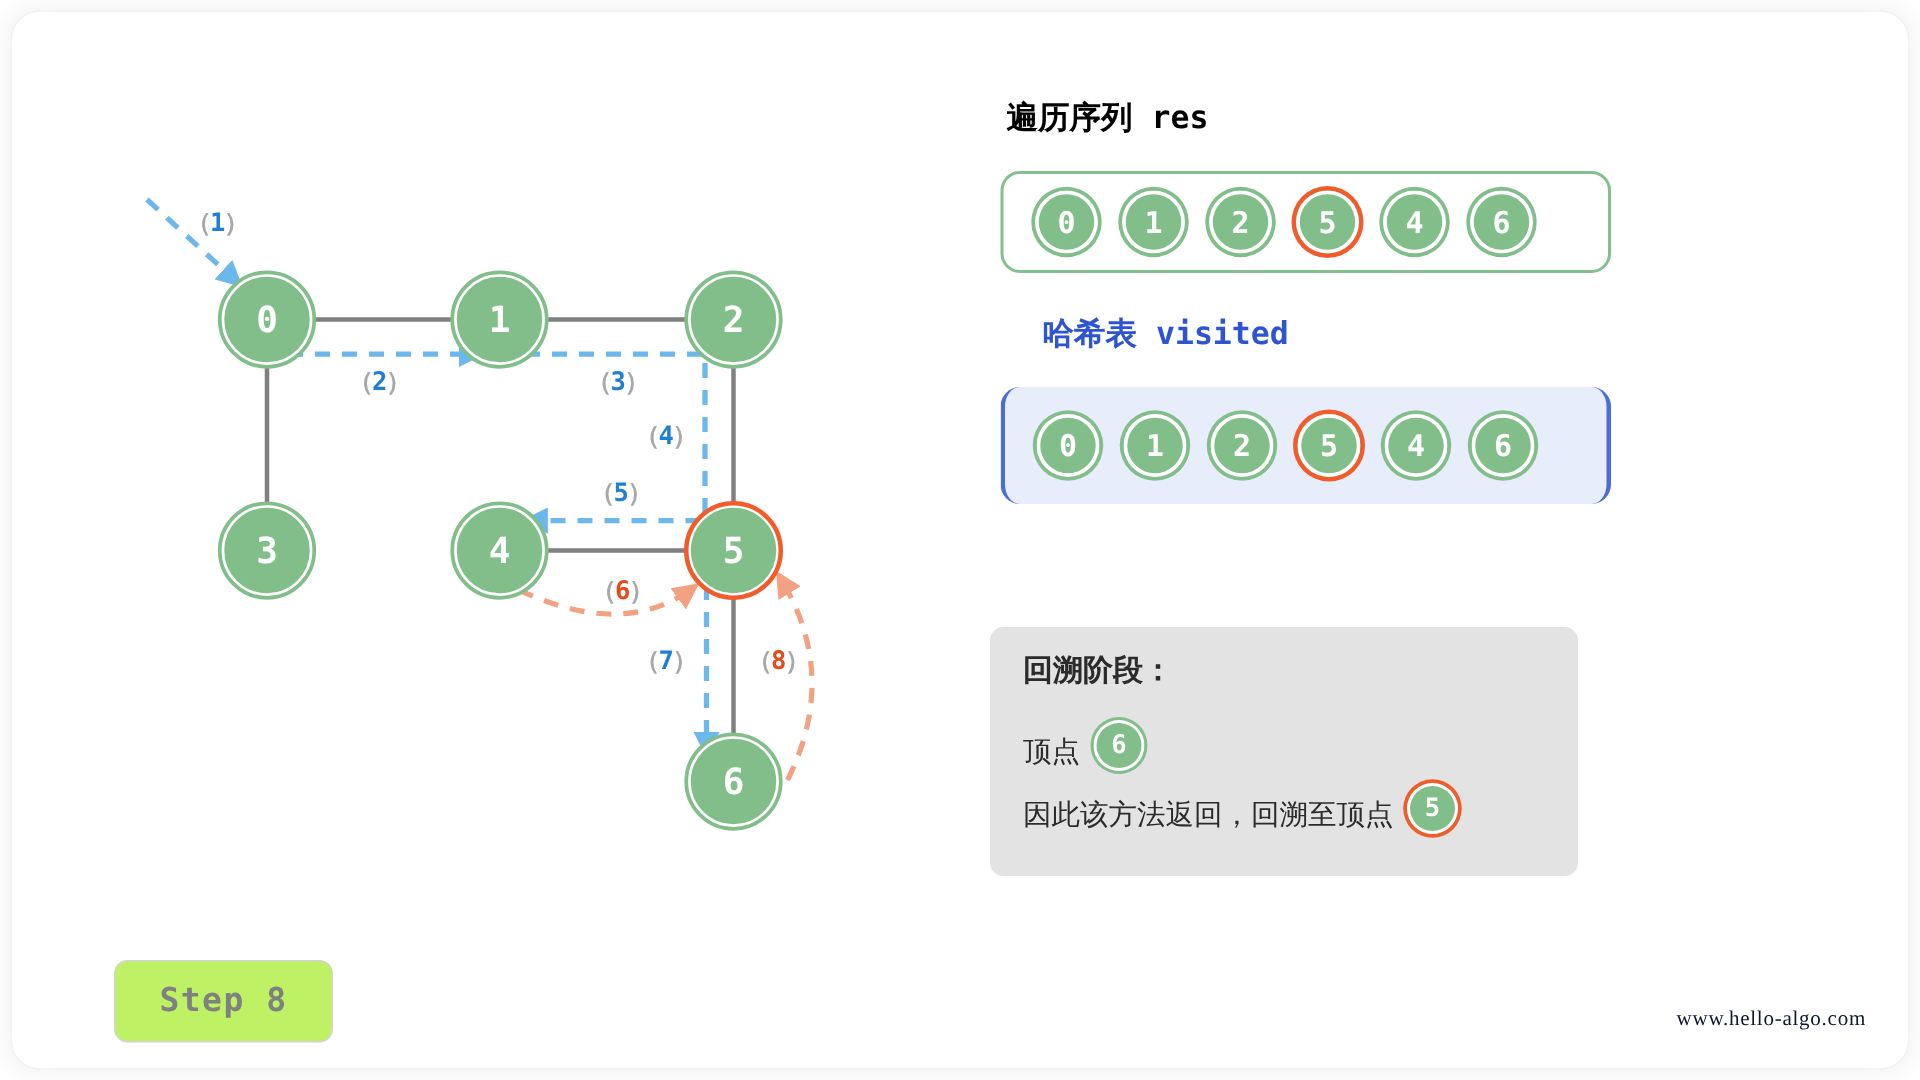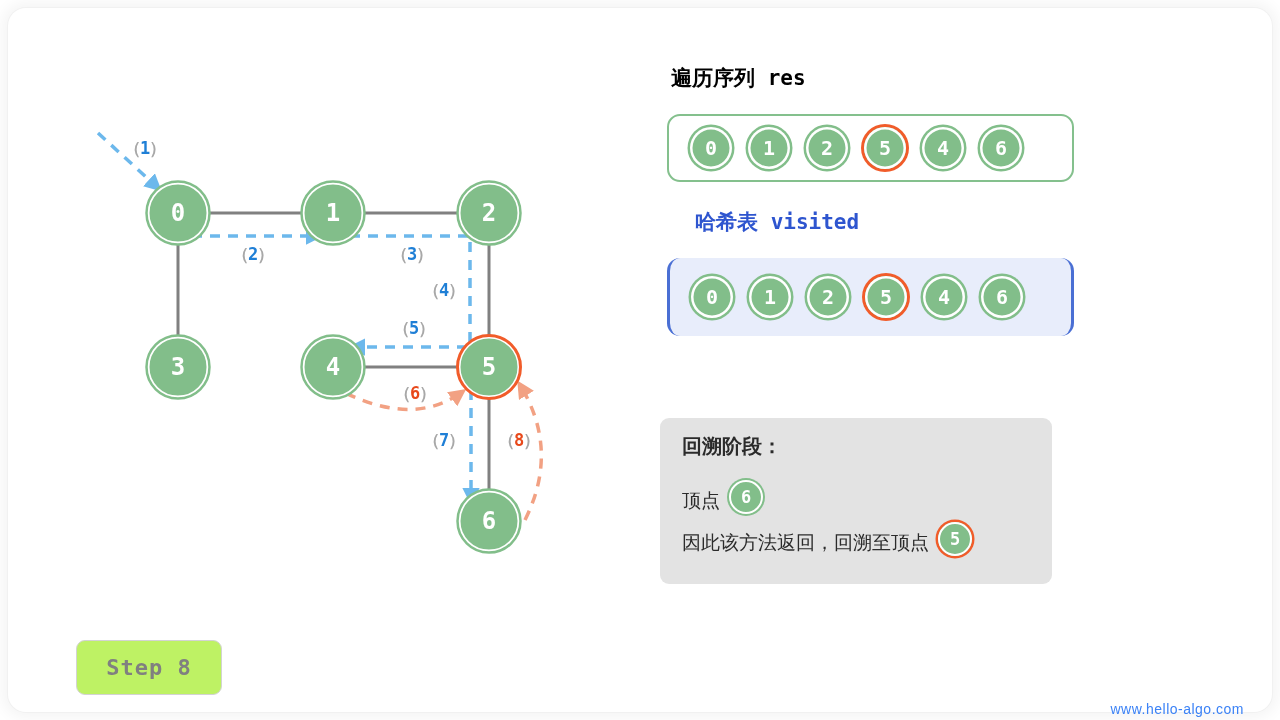--- a/index.html
+++ b/index.html
@@ -180,25 +180,24 @@
     font-weight: 700;
     color: #808080;
     letter-spacing: 1px;
   }
 
   
   #watermark {
     position: absolute;
     right: 36px;
     top: 672px;
-    font-family: Liberation Sans, sans-serif;
+    font-family: Liberation Serif, serif;
     font-size: 14px;
-    color: #3b82f6;
+    color: #0f172a;
     letter-spacing: 0.5px;
-    margin-top: 29px;
   }
 </style>
 </head>
 <body>
 
 <div id="page">
   <div id="card"></div>
 
   <div id="stage">
 

